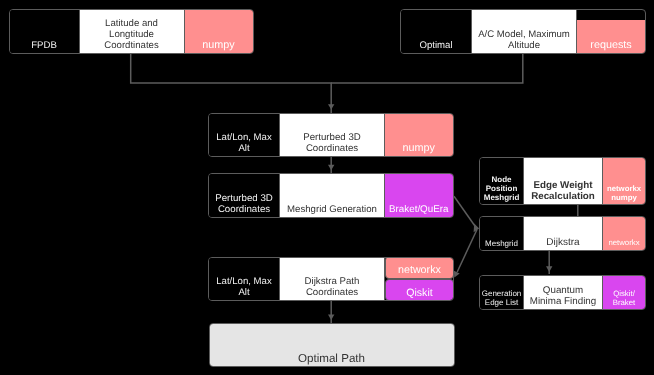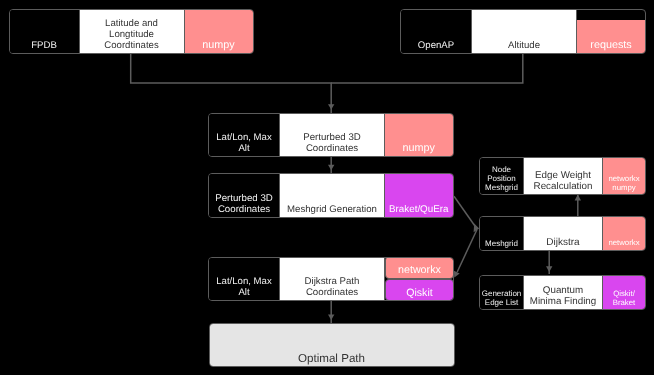--- a/index.html
+++ b/index.html
@@ -46,23 +46,23 @@
 
   <div class="row r1" style="left:8.5px;top:8.5px;width:245px;height:45px;">
     <div class="cell c-dark sep" style="width:70px;font-size:9.6px;">FPDB</div>
     <div class="cell c-white sep" style="width:105px;font-size:9.6px;">
         <div class="tx"><span>Latitude and</span><br><span>Longtitude</span><br><span>Coordtinates</span></div>
       </div>
     <div class="cell c-pink" style="flex:1;font-size:10.8px;">numpy</div>
   </div>
 
   <div class="row r2" style="left:400px;top:8.5px;width:246px;height:45px;">
-    <div class="cell c-dark sep" style="width:71px;font-size:9.6px;">OpenAP</div>
+    <div class="cell c-dark sep" style="width:71px;font-size:9.6px;">Optimal</div>
     <div class="cell c-white sep" style="width:105px;font-size:9.6px;">
-        <div class="tx"><br><span>Altitude</span></div>
+        <div class="tx"><span>A/C Model, Maximum</span><br><span>Altitude</span></div>
       </div>
     <div class="cell c-pink" style="flex:1;font-size:10.8px;margin-top:10px;">requests</div>
   </div>
 
   <div class="row r3" style="left:208px;top:113px;width:245.5px;height:43.5px;">
     <div class="cell c-dark sep" style="width:71px;font-size:9.6px;">
         <div class="tx"><span>Lat/Lon, Max</span><br><span>Alt</span></div>
       </div>
     <div class="cell c-white sep" style="width:105px;font-size:9.7px;">
         <div class="tx"><span>Perturbed 3D</span><br><span>Coordinates</span></div>
@@ -88,21 +88,21 @@
     <div style="flex:1;display:flex;flex-direction:column;background:#000000;">
       <div class="cell c-pink" style="flex:1;font-size:10.7px;border:1.4px solid #5c5c5c;border-radius:4px;margin:-1.4px -1.4px 0 0;">networkx</div>
       <div class="cell c-green" style="flex:1;font-size:10.6px;border:1.4px solid #5c5c5c;border-radius:4px;margin:0 -1.4px -1.4px 0;">Qiskit</div>
     </div>
   </div>
 
   <div class="row r6" style="left:208.5px;top:322.5px;width:246px;height:44px;">
     <div class="cell c-yellow" style="flex:1;font-size:11.6px;">Optimal Path</div>
   </div>
 
-  <div class="row r7" style="left:479px;top:156.7px;width:167px;height:38px;">
+  <div class="row r7" style="left:479px;top:156.7px;width:167px;height:48px;font-weight:bold;">
     <div class="cell c-dark sep" style="width:44px;font-size:8px;line-height:9px;">
         <div class="tx"><span>Node</span><br><span>Position</span><br><span>Meshgrid</span></div>
       </div>
     <div class="cell c-white sep" style="width:79px;font-size:9.8px;line-height:11px;">
         <div class="tx"><span>Edge Weight</span><br><span>Recalculation</span></div>
       </div>
     <div class="cell c-pink" style="flex:1;font-size:7.8px;line-height:9.2px;">
         <div class="tx"><span>networkx</span><br><span>numpy</span></div>
       </div>
   </div>

